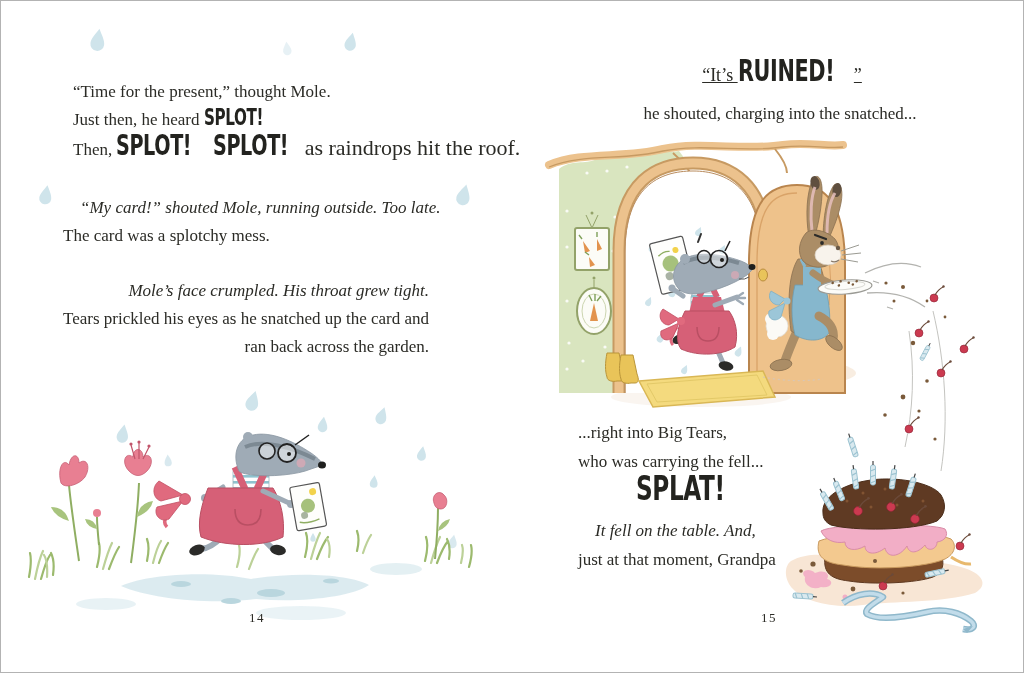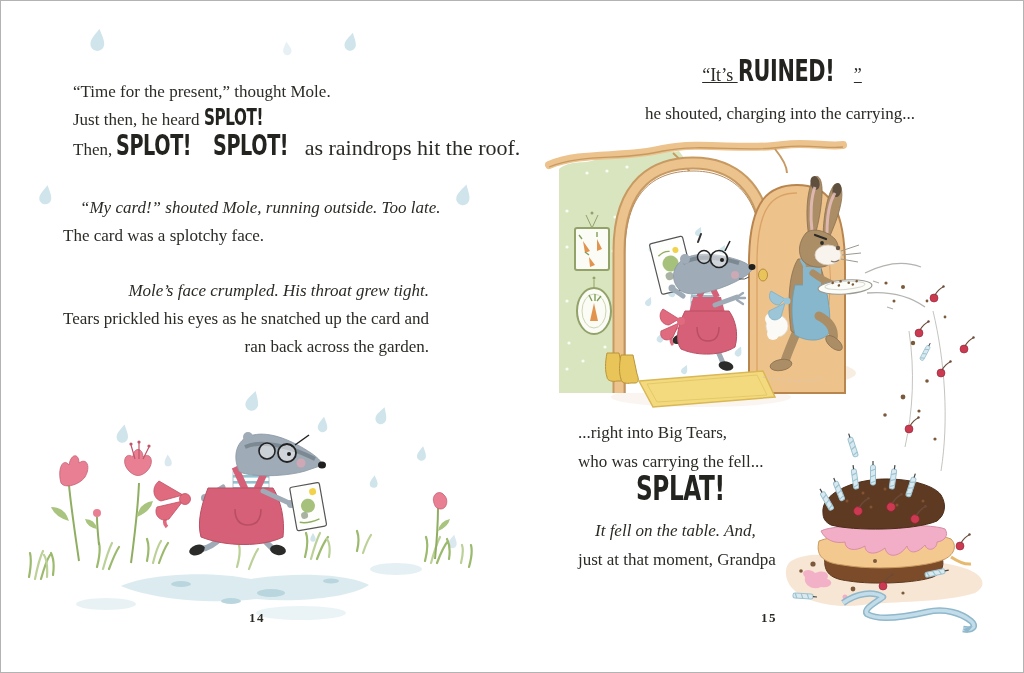--- a/index.html
+++ b/index.html
@@ -23,21 +23,21 @@
   .p2{left:62px;top:193px;line-height:28px;}
   .p3{left:62px;top:276px;line-height:28px;text-align:right;}
   .indent{text-indent:17px;font-style:italic;}
   .r-head{left:512px;top:58px;width:512px;text-align:center;padding-left:26px;
     box-sizing:border-box;font-size:18px;text-decoration:underline;}
   .r-sub{left:512px;top:99px;width:512px;text-align:center;padding-left:22px;
     box-sizing:border-box;font-size:17px;}
   .r-para{left:577px;top:417px;width:216px;line-height:29px;}
   .splat-line{text-align:center;height:40px;line-height:38px;}
   .pagenum{position:absolute;top:609px;width:512px;text-align:center;
-    font-size:13px;font-weight:700;letter-spacing:1.5px;}
+    font-size:13px;font-weight:400;letter-spacing:1.5px;}
   .pn-left{left:0;}
   .pn-right{left:512px;}
 </style>
 </head>
 <body>
 
 <div class="canvas">
 
   <svg class="page-svg" style="left:0" viewBox="0 0 512 673">
     <defs>
@@ -391,31 +391,31 @@
   </svg>
 
   <div class="txt p1">
     <div class="line">“Time for the present,” thought Mole.</div>
     <div class="line"><span>Just then, he heard </span><span class="shout s-sm">SPLOT!</span></div>
     <div class="line"><span>Then, </span><span class="shout s-md">SPLOT!</span><span class="shout s-md">SPLOT!</span><span class="after-shout" style="font-size:22px">as raindrops hit the roof.</span></div>
   </div>
 
   <div class="txt p2">
     <div class="line indent">“My card!” shouted Mole, running outside. Too late.</div>
-    <div class="line">The card was a splotchy face.</div>
+    <div class="line">The card was a splotchy mess.</div>
   </div>
 
   <div class="txt p3">
     <div class="line indent">Mole’s face crumpled. His throat grew tight.</div>
     <div class="line">Tears prickled his eyes as he snatched up the card and</div>
     <div class="line">ran back across the garden.</div>
   </div>
 
   <div class="txt r-head"><span>“It’s </span><span class="shout s-hd">RUINED!</span><span class="after-shout">”</span></div>
-  <div class="txt r-sub">he shouted, charging into the carrying...</div>
+  <div class="txt r-sub">he shouted, charging into the snatched...</div>
 
   <div class="txt r-para">
     <div class="line">...right into Big Tears,</div>
     <div class="line">who was carrying the fell...</div>
     <div class="line splat-line"><span class="shout s-lg">SPLAT!</span></div>
     <div class="line indent">It fell on the table. And,</div>
     <div class="line">just at that moment, Grandpa</div>
   </div>
 
   <div class="pagenum pn-left">14</div>

